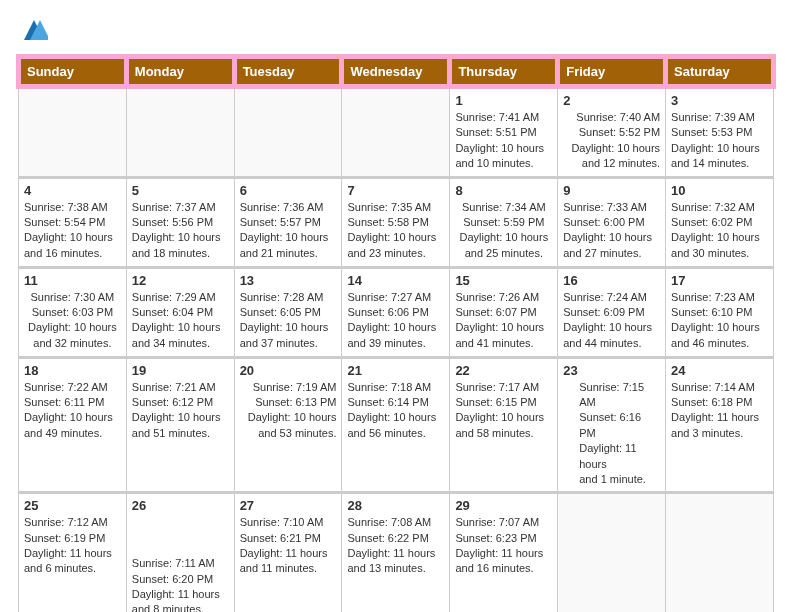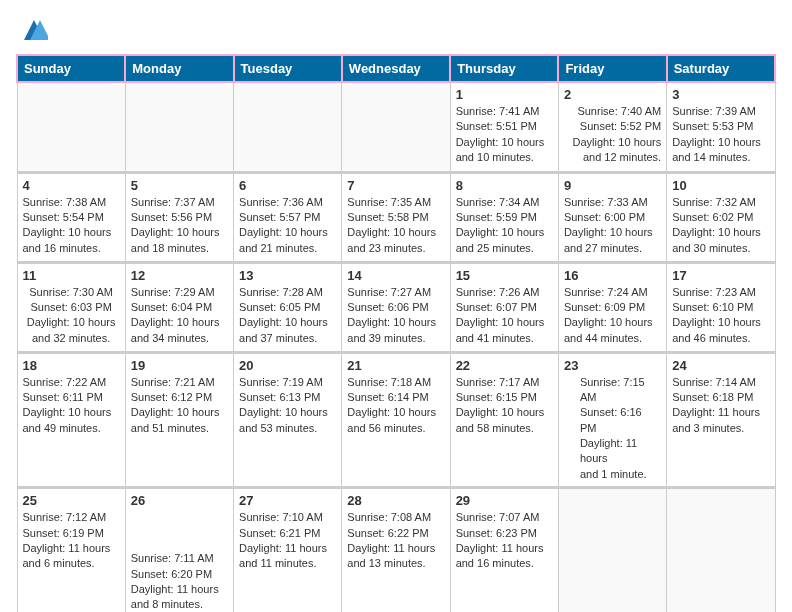--- a/index.html
+++ b/index.html
@@ -51,27 +51,27 @@
     .location-title {
       font-size: 16px;
       color: #555;
     }
     .calendar {
       width: 100%;
       border-collapse: collapse;
       font-size: 11px;
     }
     .calendar th {
-      background-color: #0369a1;
+      background-color: #a16207;
       color: #fff;
       text-align: left;
       padding: 5px 6px;
       font-size: 13px;
       font-weight: bold;
-      border: 2px solid #f9a8d4;
+      border: 5px solid #f9a8d4;
     }
     .calendar td {
       border: 1px solid #ccc;
       vertical-align: top;
       padding: 4px 5px;
       width: 108px;
       min-height: 80px;
       height: 90px;
       background: #fff;
     }
@@ -177,21 +177,21 @@
         </td>
         <td>
           <div class="day-number">7</div>
           <div class="day-info" style="white-space: pre-line;">Sunrise: 7:35 AM
 Sunset: 5:58 PM
 Daylight: 10 hours
 and 23 minutes.</div>
         </td>
         <td>
           <div class="day-number">8</div>
-          <div class="day-info" style="white-space: pre-line;">Sunrise: 7:34 AM
+          <div class="day-info" style="white-space: pre-line; text-align: center;">Sunrise: 7:34 AM
 Sunset: 5:59 PM
 Daylight: 10 hours
 and 25 minutes.</div>
         </td>
         <td>
           <div class="day-number">9</div>
           <div class="day-info" style="white-space: pre-line;">Sunrise: 7:33 AM
 Sunset: 6:00 PM
 Daylight: 10 hours
 and 27 minutes.</div>
@@ -265,21 +265,21 @@
         </td>
         <td>
           <div class="day-number">19</div>
           <div class="day-info" style="white-space: pre-line;">Sunrise: 7:21 AM
 Sunset: 6:12 PM
 Daylight: 10 hours
 and 51 minutes.</div>
         </td>
         <td>
           <div class="day-number">20</div>
-          <div class="day-info" style="white-space: pre-line;">Sunrise: 7:19 AM
+          <div class="day-info" style="white-space: pre-line; text-align: right;">Sunrise: 7:19 AM
 Sunset: 6:13 PM
 Daylight: 10 hours
 and 53 minutes.</div>
         </td>
         <td>
           <div class="day-number">21</div>
           <div class="day-info" style="white-space: pre-line;">Sunrise: 7:18 AM
 Sunset: 6:14 PM
 Daylight: 10 hours
 and 56 minutes.</div>

